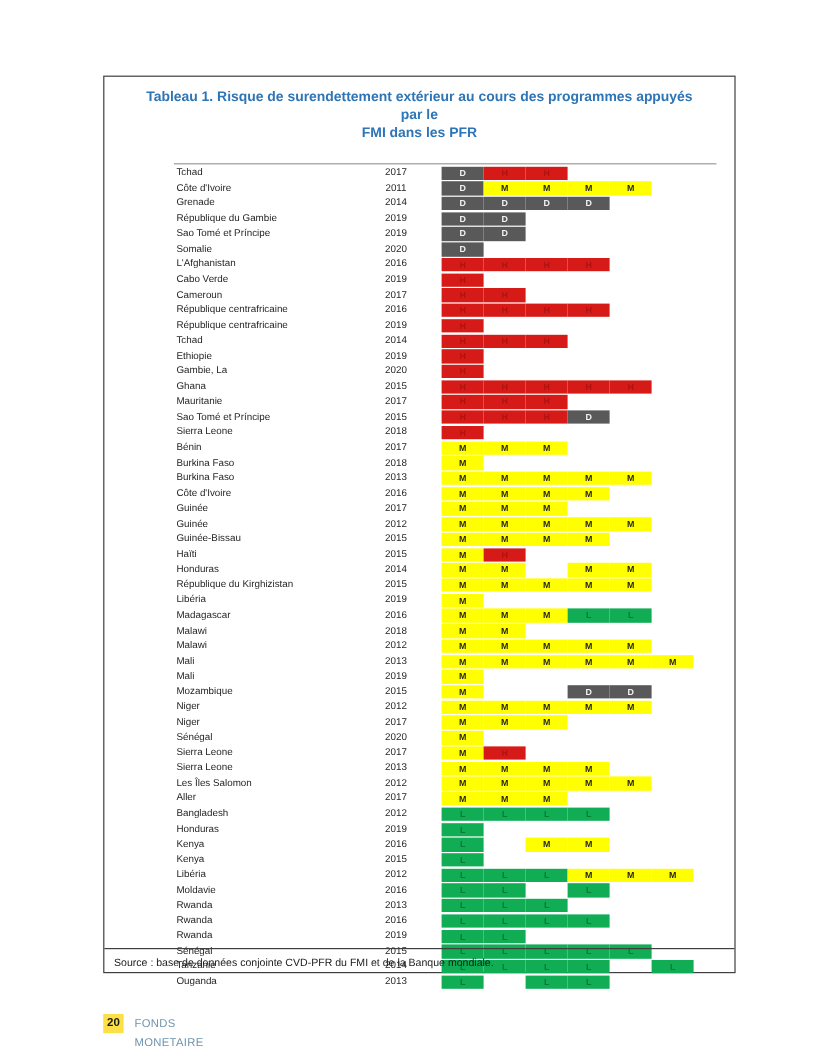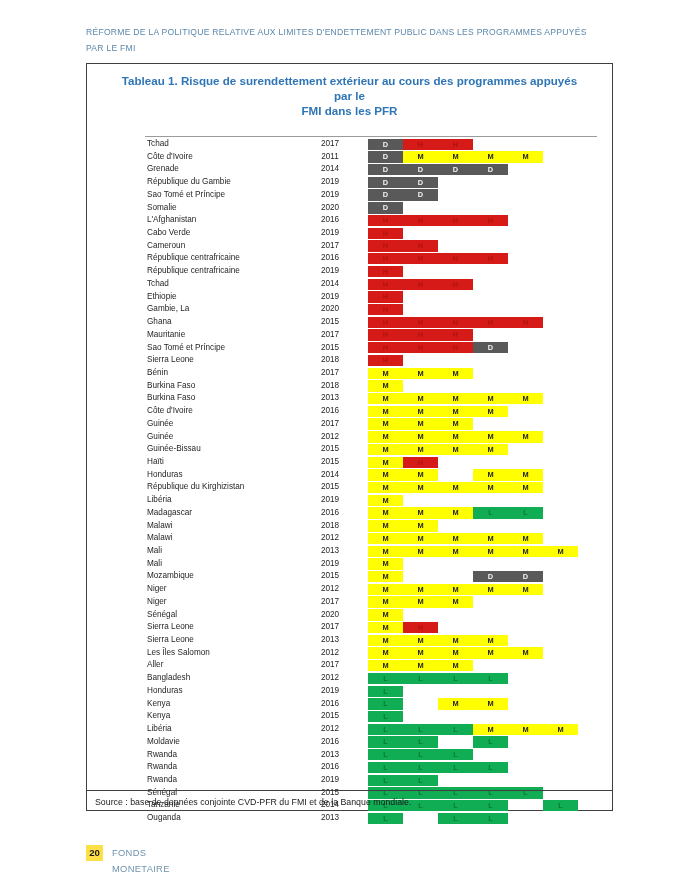--- a/index.html
+++ b/index.html
@@ -91,24 +91,20 @@
   .footlabel{
     position:absolute;left:26px;top:0;line-height:16px;
     font-size:9.4px;color:#6f93ad;letter-spacing:.3px;
   }
 </style>
 </head>
 <body>
 
 <div class="page">
 
-  <div class="runhead">
-    <span>RÉFORME DE LA POLITIQUE RELATIVE AUX LIMITES D'ENDETTEMENT PUBLIC DANS LES PROGRAMMES APPUYÉS</span>
-    <span>PAR LE FMI</span>
-  </div>
 
   <div class="tablebox">
 
     <div class="tbl-title">
       <div>Tableau 1. Risque de surendettement extérieur au cours des programmes appuyés par le</div>
       <div>FMI dans les PFR</div>
     </div>
 
 
     <div class="headrule"></div>

